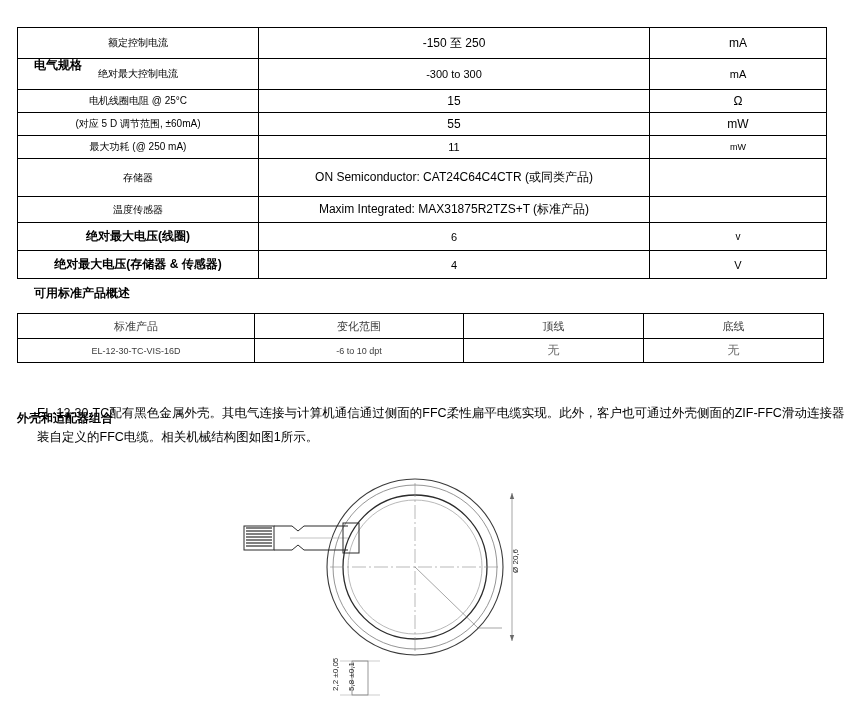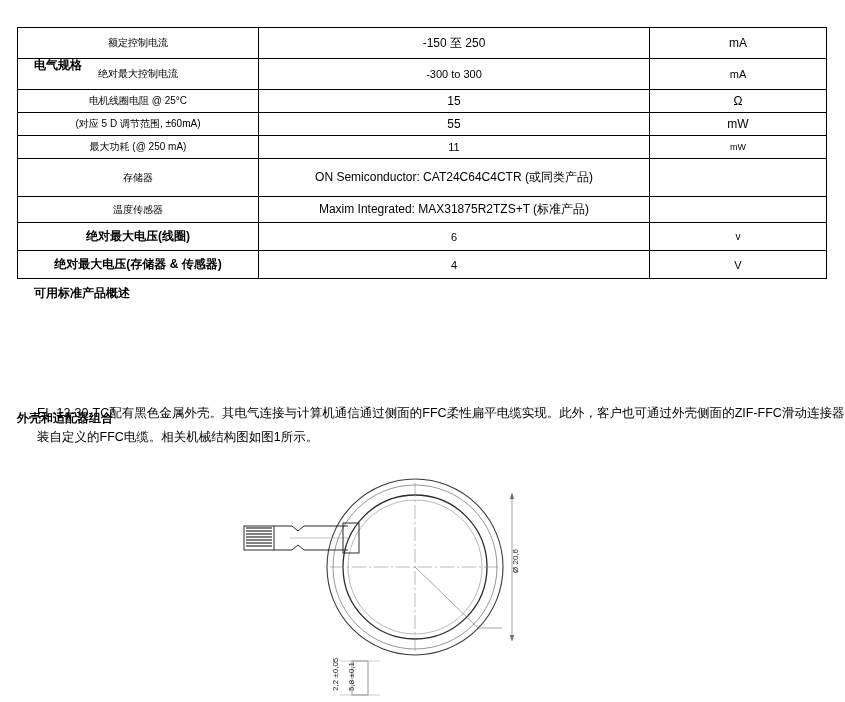--- a/index.html
+++ b/index.html
@@ -187,20 +187,36 @@
       <tr style="height:28px">
         <td class="col-a lbl-b">绝对最大电压(存储器 &amp; 传感器)</td>
         <td class="col-b val-11 gray">4</td>
         <td class="col-c val-11 gray">V</td>
       </tr>
     </tbody>
   </table>
 
   <div id="avail-title" class="section-title">可用标准产品概述</div>
 
+  <table class="avail">
+    <tbody>
+      <tr>
+        <td class="av-a head">标准产品</td>
+        <td class="av-b head">变化范围</td>
+        <td class="av-c head">顶线</td>
+        <td class="av-d head">底线</td>
+      </tr>
+      <tr>
+        <td class="av-a body">EL-12-30-TC-VIS-16D</td>
+        <td class="av-b body">-6 to 10 dpt</td>
+        <td class="av-c none-val">无</td>
+        <td class="av-d none-val">无</td>
+      </tr>
+    </tbody>
+  </table>
 
   <div id="housing-title" class="section-title">外壳和适配器组合</div>
 
   <div id="housing-para">EL-12-30-TC配有黑色金属外壳。其电气连接与计算机通信通过侧面的FFC柔性扁平电缆实现。此外，客户也可通过外壳侧面的ZIF-FFC滑动连接器安装自定义的FFC电缆。相关机械结构图如图1所示。</div>
 
   <div id="drawing">
     <svg width="400" height="235" viewBox="0 0 400 235" xmlns="http://www.w3.org/2000/svg">
 
       <circle cx="185" cy="102" r="88" fill="none" stroke="#3a3a3a" stroke-width="1.1"></circle>
       <circle cx="185" cy="102" r="82" fill="none" stroke="#7a7a7a" stroke-width="0.8"></circle>

